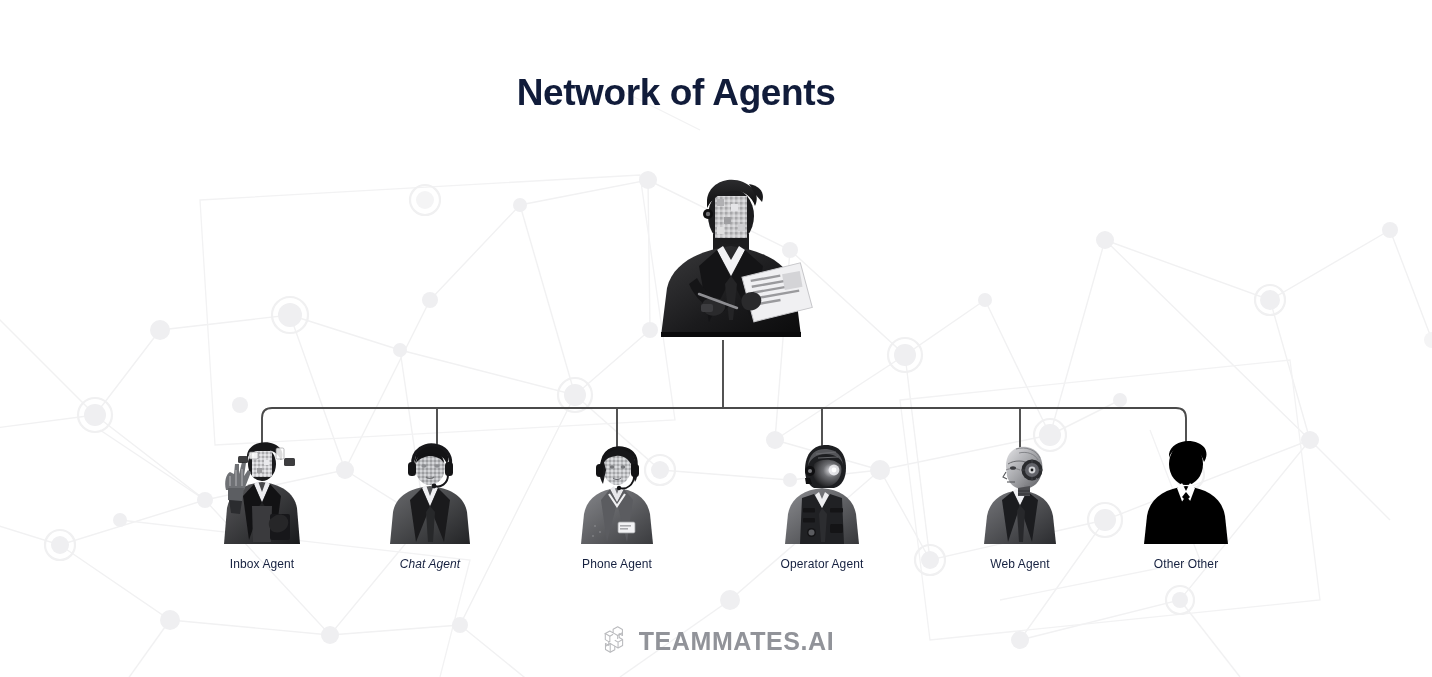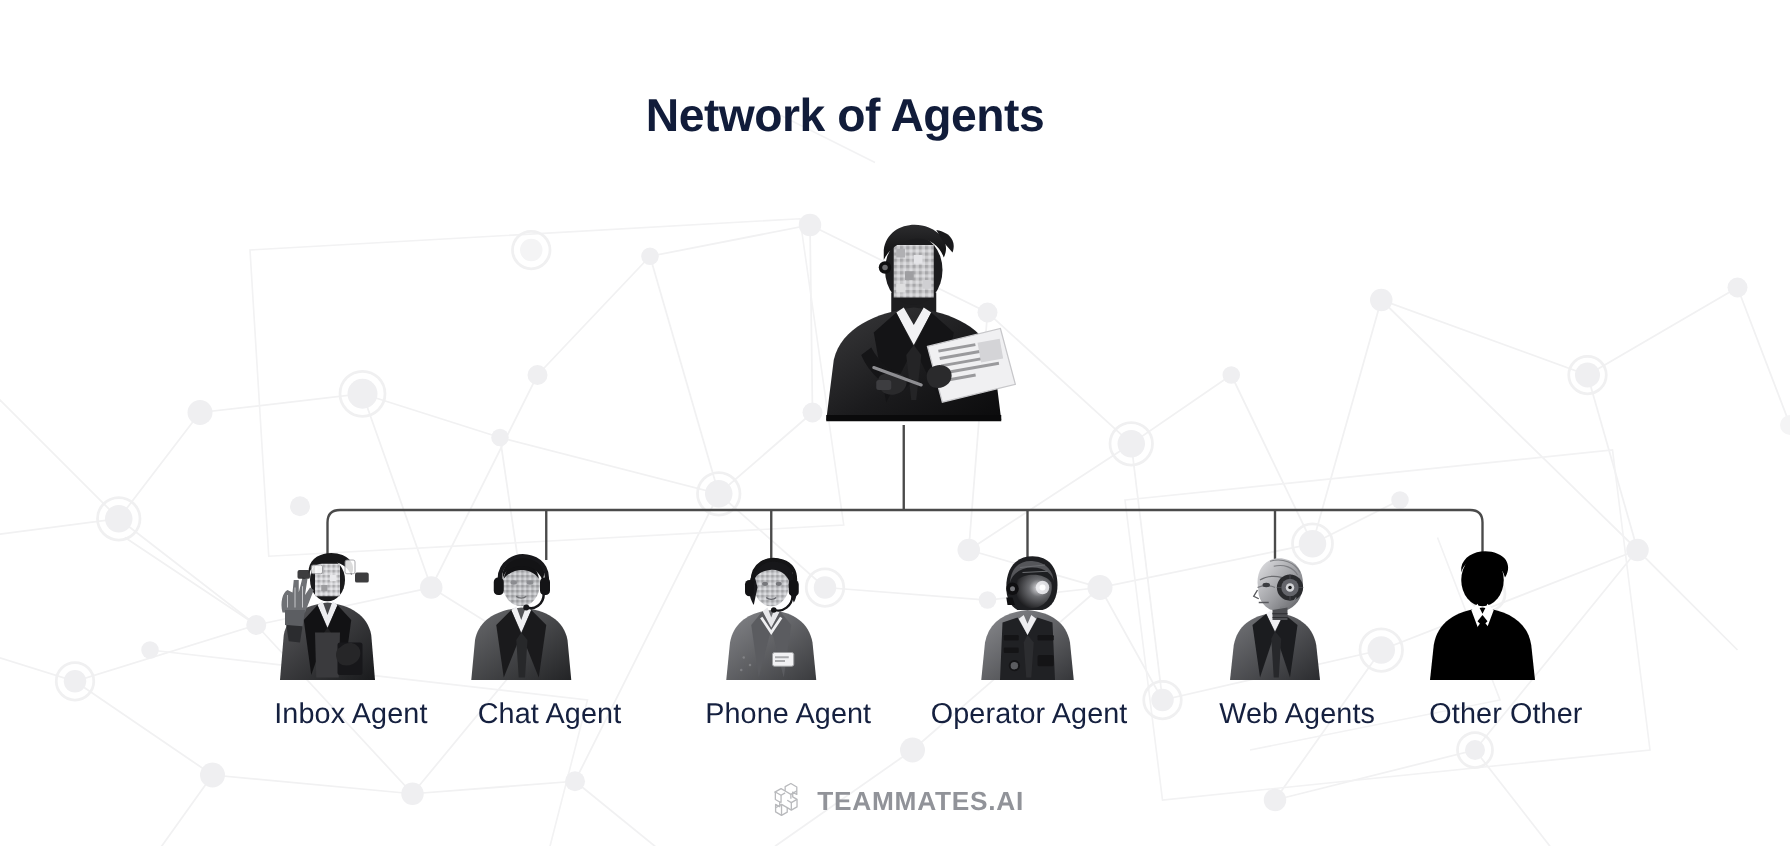--- a/index.html
+++ b/index.html
@@ -31,33 +31,33 @@
   
   .manager { position:absolute; left:645px; top:172px; width:175px; height:170px; z-index:4; }
   .manager svg { display:block; width:175px; height:170px; }
 
   
   .agents { position:absolute; left:0; top:440px; width:1432px; height:140px; z-index:4; }
   .agent { position:absolute; top:0; width:160px; text-align:center; }
   .agent .portrait { width:160px; height:105px; display:flex; align-items:flex-end; justify-content:center; }
   .agent .portrait svg { display:block; }
   .agent .label {
-    margin-top:12px; font-size:23px; color:#15203f; letter-spacing:0.1px;
-    font-family:"Liberation Sans", sans-serif; white-space:nowrap;text-align:right;
+    margin-top:12px; font-size:12px; color:#15203f; letter-spacing:0.1px;
+    font-family:"Liberation Sans", sans-serif; white-space:nowrap;
   }
 
   
   .brand {
     position:absolute; left:0; top:626px; width:1432px;
     display:flex; align-items:center; justify-content:center; gap:10px;
     z-index:5;
   }
   .brand .mark { width:31px; height:31px; display:block; }
   .brand .word {
-    font-size:21px; font-weight:700; color:#919399; letter-spacing:0.6px;
+    font-size:25px; font-weight:700; color:#919399; letter-spacing:0.6px;
     font-family:"Liberation Sans", sans-serif;
   }
 </style>
 </head>
 <body>
 
 <div id="stage">
 
   <svg id="bg-network" viewBox="0 0 1432 677" xmlns="http://www.w3.org/2000/svg">
     <g stroke="#f1f1f2" stroke-width="1.4" fill="none">
@@ -295,21 +295,21 @@
             <rect x="24" y="16" width="10" height="7" rx="1.5" fill="#1c1c1e"></rect>
           </g>
 
           <rect x="56" y="74" width="20" height="26" rx="2" fill="#17171a"></rect>
           <path d="M58 78 C64 72 72 74 74 80 C76 88 68 94 60 92 C54 90 53 80 58 78 Z" fill="#262628"></path>
         </svg>
       </div>
       <div class="label">Inbox Agent</div>
     </div>
 
-    <div class="agent" style="left:337px;">
+    <div class="agent" style="left:350px;font-style:italic;">
       <div class="portrait">
         <svg width="96" height="105" viewBox="0 0 96 105" xmlns="http://www.w3.org/2000/svg">
           <defs>
             <linearGradient id="sB" x1="0" y1="0" x2="1" y2="1">
               <stop offset="0%" stop-color="#6a6b6e"></stop>
                 <stop offset="100%" stop-color="#232426"></stop>
             </linearGradient>
             <pattern id="pxB" width="4" height="4" patternUnits="userSpaceOnUse">
               <rect width="4" height="4" fill="#b9babd"></rect>
                 <rect width="2" height="2" fill="#9b9c9f"></rect>
@@ -486,21 +486,21 @@
             <path d="M52 46 C58 46 63 42 65 38"></path>
           </g>
 
           <path d="M46 48 L46 56 L58 56 L58 46 Z" fill="#4d4e52"></path>
           <g stroke="#2c2d30" stroke-width="0.9">
             <path d="M46 51 L58 51"></path>
               <path d="M46 54 L58 54"></path>
           </g>
         </svg>
       </div>
-      <div class="label">Web Agents</div>
+      <div class="label">Web Agent</div>
     </div>
 
     <div class="agent" style="left:1106px;">
       <div class="portrait">
         <svg width="96" height="105" viewBox="0 0 96 105" xmlns="http://www.w3.org/2000/svg">
 
           <path d="M48 46 C26 49 12 58 9 76 L6 104 L90 104 L87 76 C84 58 70 49 48 46 Z" fill="#000000"></path>
           <ellipse cx="48" cy="24" rx="17" ry="21" fill="#000000"></ellipse>
           <path d="M31 14 C33 3 48 -2 60 3 C70 7 70 16 66 22 C63 11 54 7 45 8 C37 9 33 11 31 18 Z" fill="#000000"></path>
 

